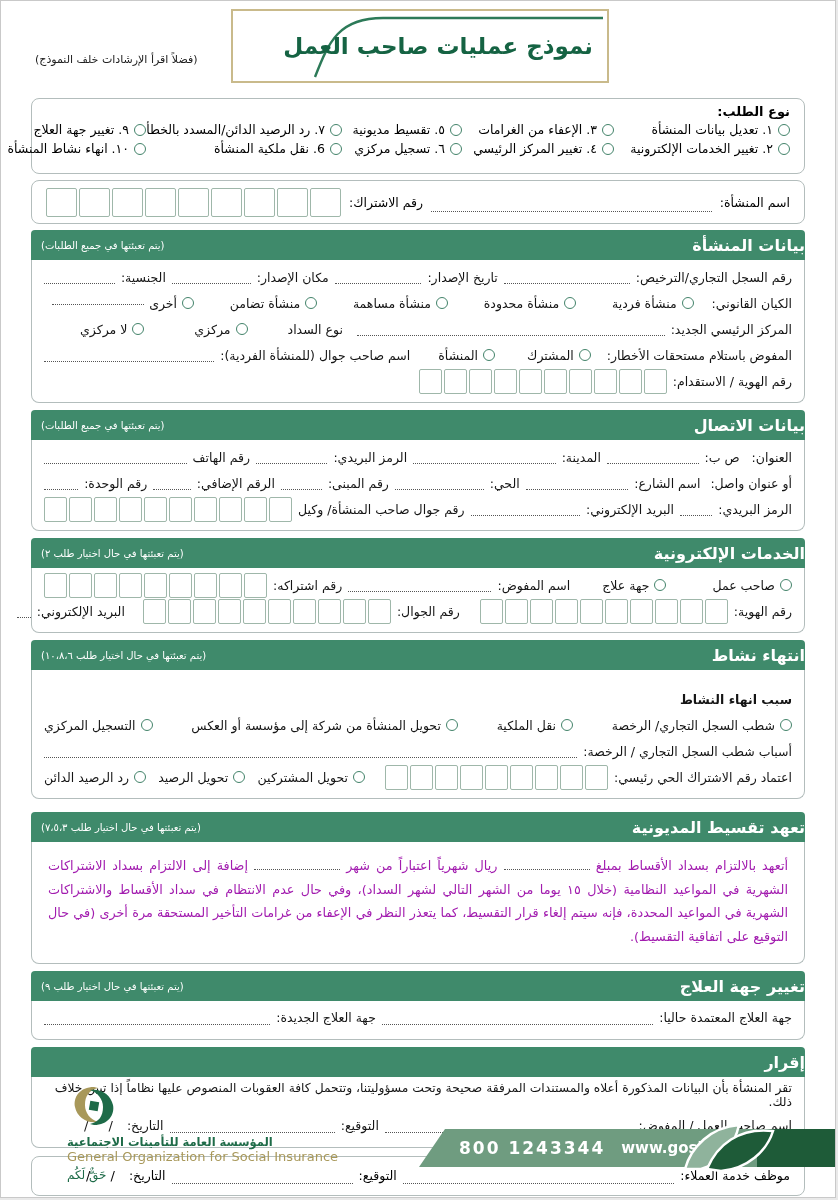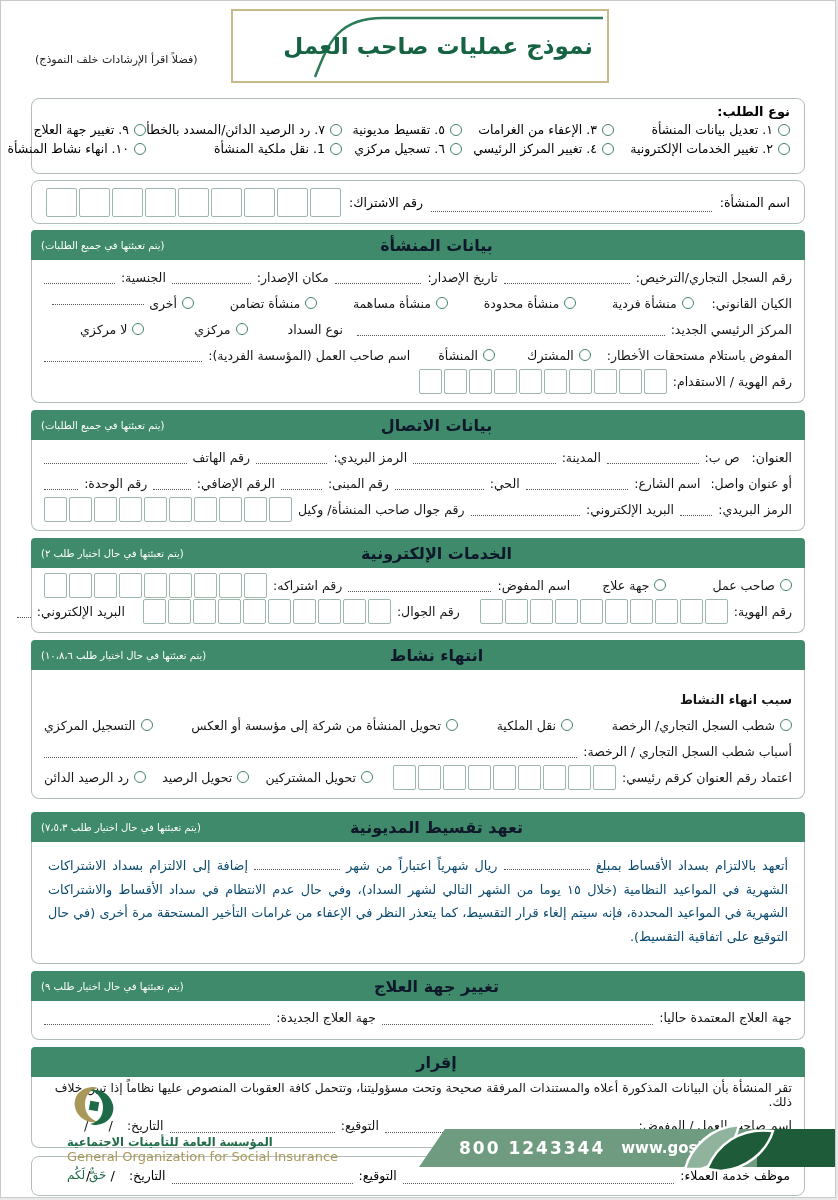--- a/index.html
+++ b/index.html
@@ -12,34 +12,34 @@
   .title-box{position:absolute;right:226px;width:378px;top:8px;height:74px;border:2px solid #c9ba8b;box-sizing:border-box;}
   .title-swoosh{position:absolute;left:0;top:0;}
   .big-title{position:absolute;right:14px;top:50%;transform:translateY(-50%);
              font-size:23px;font-weight:bold;color:#156343;white-space:nowrap;}
   .hdr-note{position:absolute;left:34px;top:52px;font-size:11px;color:#222;}
   
   .obox{border:1px solid #b3bdbc;border-radius:8px;box-sizing:border-box;padding:5px 14px;background:#fff;}
   .sec{margin-top:7px;}
   .sec-head{position:relative;height:30px;background:#3f8a6b;border-radius:4px 4px 0 0;}
   .sec-title{position:absolute;right:0;left:0;top:50%;transform:translateY(-50%);
-             text-align:center;color:#0f172a;font-size:16px;font-weight:bold;padding-left:37px;}
+             color:#ffffff;font-size:16px;font-weight:bold;padding-left:37px;}
   .sec-note{position:absolute;left:10px;top:50%;transform:translateY(-50%);color:#fff;font-size:10px;}
   .sec-body{border:1px solid #b3bdbc;border-top:none;border-radius:0 0 8px 8px;
             padding:4px 12px 8px;box-sizing:border-box;background:#fff;}
   .frow{display:flex;align-items:center;min-height:26px;gap:6px;font-size:12.5px;color:#151515;}
   .lbl{white-space:nowrap;}
   .dots{border-bottom:1.5px dotted #555;align-self:flex-end;margin-bottom:6px;min-width:14px;}
   .opt{display:inline-flex;align-items:center;gap:5px;white-space:nowrap;}
   .radio{width:12px;height:12px;border:1.4px solid #43836a;border-radius:50%;flex:none;background:#fff;box-sizing:border-box;}
   .cells{display:inline-flex;gap:2px;}
   .cell{width:23px;height:25px;border:1px solid #9fb7aa;border-radius:2px;background:#fff;box-sizing:border-box;}
   .cells.big .cell{width:31px;height:29px;}
   .reqgrid{display:grid;grid-template-columns:176px 152px 120px 196px 1fr;row-gap:4px;margin-top:3px;font-size:12.5px;}
-  .ptext{font-size:12.8px;line-height:1.85;text-align:justify;margin:4px 2px;color:#0c4a6e;}
+  .ptext{font-size:12.8px;line-height:1.85;text-align:justify;margin:4px 2px;color:#a21caf;}
   .blank{display:inline-block;width:86px;border-bottom:1.5px dotted #555;height:12px;vertical-align:baseline;}
   .slashes{font-size:13px;letter-spacing:8px;white-space:nowrap;}
   
   .footer{position:absolute;left:0;right:0;bottom:14px;height:100px;direction:ltr;}
   .logo-col{position:absolute;left:66px;top:0;width:320px;text-align:left;}
   .logo-ar{font-size:11.5px;font-weight:bold;color:#1e6b48;margin-top:2px;}
   .logo-en{font-size:13px;font-weight:normal;color:#a8985a;}
   .logo-slogan{font-size:12px;font-weight:normal;color:#1e6b48;margin-top:4px;}
   .gbar{position:absolute;left:418px;right:0;top:46px;height:38px;background:#6f9c80;
         clip-path:polygon(26px 0,100% 0,100% 100%,0 100%);display:flex;align-items:center;
@@ -100,21 +100,21 @@
         <span class="opt">
             <span class="radio"></span>
             <span>٤. تغيير المركز الرئيسي</span>
           </span>
         <span class="opt">
             <span class="radio"></span>
             <span>٦. تسجيل مركزي</span>
           </span>
         <span class="opt">
             <span class="radio"></span>
-            <span>1. نقل ملكية المنشأة</span>
+            <span>6. نقل ملكية المنشأة</span>
           </span>
         <span class="opt">
             <span class="radio"></span>
             <span>١٠. انهاء نشاط المنشأة</span>
           </span>
       </div>
     </div>
 
     <div class="obox" style="height:44px;margin-top:6px;display:flex;align-items:center;gap:8px;">
       <span class="lbl" style="font-size:12.5px;">اسم المنشأة:</span>
@@ -191,21 +191,21 @@
         <div class="frow">
           <span class="lbl">المفوض باستلام مستحقات الأخطار:</span>
           <span class="opt" style="margin-right:10px;text-align:center;">
               <span class="radio"></span>
               <span>المشترك</span>
             </span>
           <span class="opt" style="margin-right:26px;">
               <span class="radio"></span>
               <span>المنشأة</span>
             </span>
-          <span class="lbl" style="margin-right:22px;">اسم صاحب العمل (المؤسسة الفردية):</span>
+          <span class="lbl" style="margin-right:22px;">اسم صاحب جوال (للمنشأة الفردية):</span>
           <span class="dots" style="flex:1;"></span>
         </div>
         <div class="frow">
           <span class="lbl">رقم الهوية / الاستقدام:</span>
           <span class="cells">
               <span class="cell"></span>
               <span class="cell"></span>
               <span class="cell"></span>
               <span class="cell"></span>
               <span class="cell"></span>
@@ -359,21 +359,21 @@
           <span class="opt">
               <span class="radio"></span>
               <span>التسجيل المركزي</span>
             </span>
         </div>
         <div class="frow">
           <span class="lbl">أسباب شطب السجل التجاري / الرخصة:</span>
           <span class="dots" style="flex:1;"></span>
         </div>
         <div class="frow">
-          <span class="lbl">اعتماد رقم العنوان كرقم رئيسي:</span>
+          <span class="lbl">اعتماد رقم الاشتراك الحي رئيسي:</span>
           <span class="cells">
               <span class="cell"></span>
               <span class="cell"></span>
               <span class="cell"></span>
               <span class="cell"></span>
               <span class="cell"></span>
               <span class="cell"></span>
               <span class="cell"></span>
               <span class="cell"></span>
               <span class="cell"></span>

